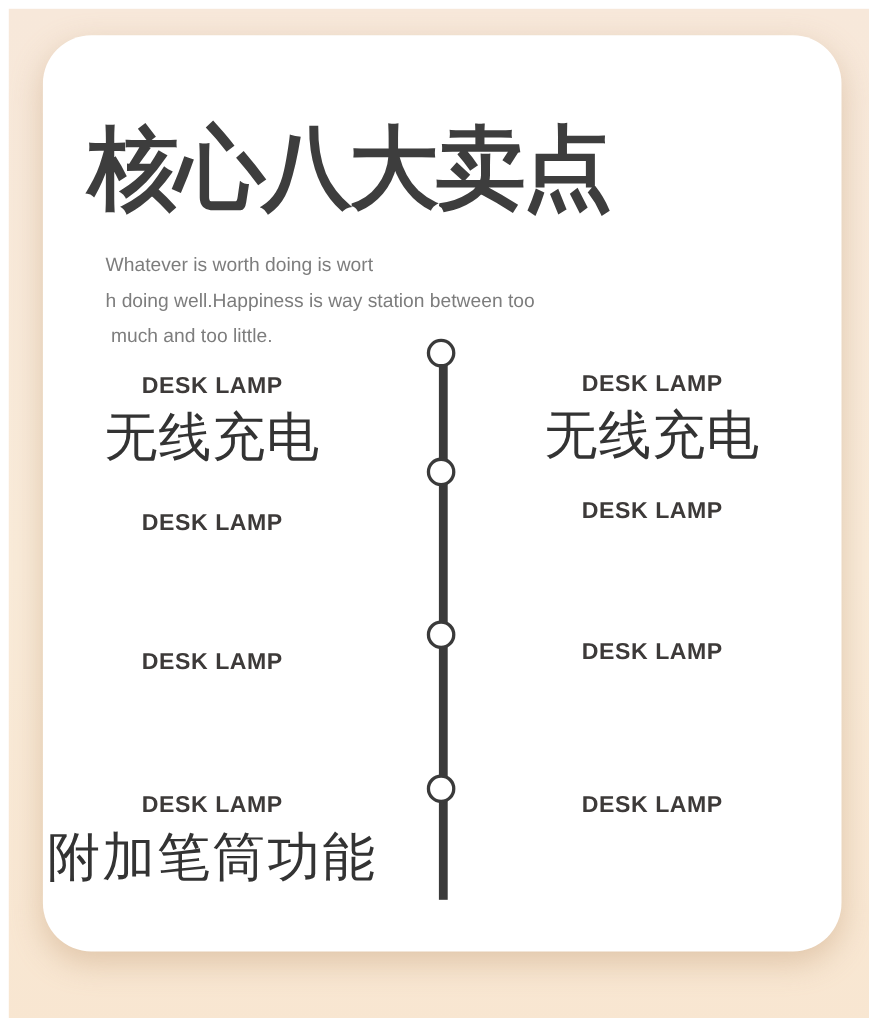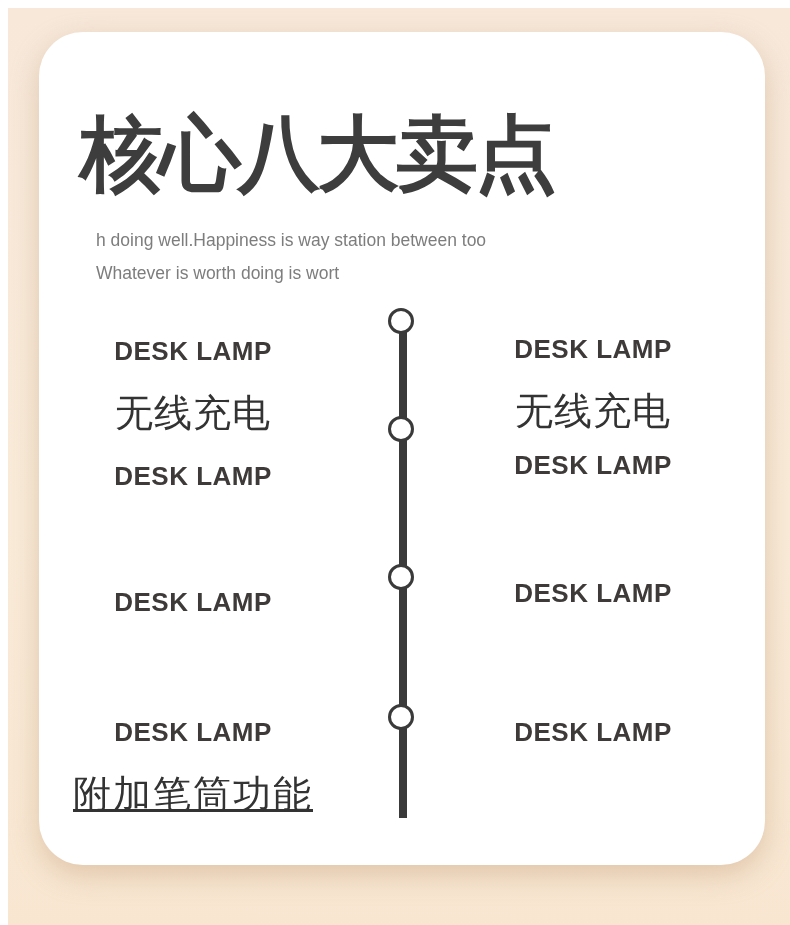--- a/index.html
+++ b/index.html
@@ -79,58 +79,58 @@
   }
   .col-left  { left: 20px; }
   .col-right { left: 420px; }
   .feature-item {
     position: absolute;
     left: 0;
     width: 330px;
     text-align: center;
   }
   .feature-label {
-    font-size: 26px;
+    font-size: 21px;
     line-height: 26px;
     font-weight: 600;
     letter-spacing: 0.5px;
     color: #3d3a39;
   }
   .feature-name {
-    margin-top: 14px;
-    font-size: 38px;
+    font-size: 48px;
     line-height: 54px;
     font-weight: 400;
     letter-spacing: 1px;
     color: #333333;
     white-space: nowrap;
   }
   
   .col-left  .row-1 { top: 322px; }
   .col-left  .row-2 { top: 447px; }
   .col-left  .row-3 { top: 573px; }
   .col-left  .row-4 { top: 703px; }
   .col-right .row-1 { top: 320px; }
   .col-right .row-2 { top: 436px; }
   .col-right .row-3 { top: 564px; }
   .col-right .row-4 { top: 703px; }
-  .col-left .row-4 .feature-name { letter-spacing: 2px; text-decoration: underline; }
+  .col-left .row-4 .feature-name { letter-spacing: 2px; }
 </style>
 </head>
 <body>
 
 <div class="stage">
 
   <div class="card"></div>
 
   <h1 class="page-title">核心八大卖点</h1>
 
   <div class="subtitle">
+    <div class="subtitle-line">Whatever is worth doing is wort</div>
     <div class="subtitle-line">h doing well.Happiness is way station between too</div>
-    <div class="subtitle-line">Whatever is worth doing is wort</div>
+    <div class="subtitle-line"> much and too little.</div>
   </div>
 
   <div class="timeline-line"></div>
   <div class="timeline-node node-1"></div>
   <div class="timeline-node node-2"></div>
   <div class="timeline-node node-3"></div>
   <div class="timeline-node node-4"></div>
 
   <div class="col col-left">
     <div class="feature-item row-1">

